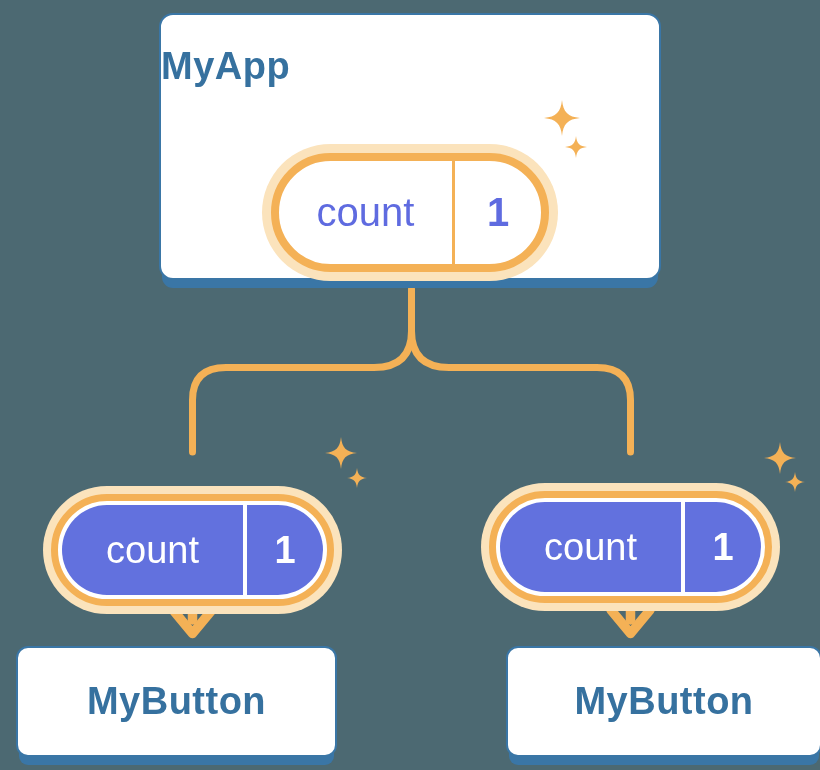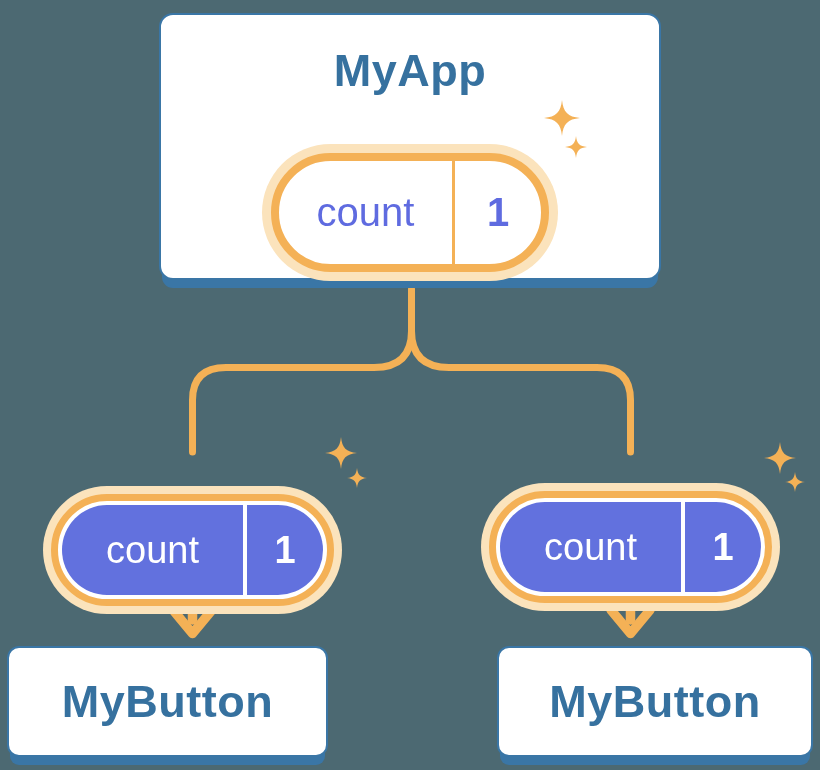--- a/index.html
+++ b/index.html
@@ -12,24 +12,24 @@
   body{background:var(--background);font-family:"Liberation Sans","DejaVu Sans",sans-serif;}
   .canvas{position:relative;width:820px;height:770px;background:var(--background);}
   svg.overlay{position:absolute;left:0;top:0;pointer-events:none;}
   .connector{stroke:var(--orange);stroke-width:7;fill:none;stroke-linecap:round;stroke-linejoin:round;}
   .arrowline{stroke:var(--orange);stroke-width:9.5;fill:none;stroke-linecap:round;stroke-linejoin:round;}
   .sparkle{fill:var(--orange);}
 
   .card{position:absolute;background:var(--card-fill);border:2px solid var(--card-border);}
   .card-top{left:159px;top:13px;width:502px;height:267px;border-radius:14px;
             box-shadow:0 11px 0 -3px var(--card-border);}
-  .card-title{margin-top:30px;text-align:center;font-size:45px;font-weight:600;
+  .card-title{margin-top:30px;font-size:38px;font-weight:600;
               color:var(--title-text);letter-spacing:.5px;}
   .card-bottom{border-radius:12px;box-shadow:0 11px 0 -3px var(--card-border);
-               display:flex;align-items:center;justify-content:center;}
+               display:flex;align-items:center;justify-content:center;margin-left:9px;}
   .card-bottom .card-title{margin-top:0;}
   .card-bottom.left{left:7px;top:646px;width:321px;height:111px;}
   .card-bottom.right{left:497px;top:646px;width:316px;height:111px;}
 
   .pill-halo{position:absolute;background:var(--orange-halo);border-radius:999px;
              display:flex;align-items:stretch;margin-top:36px;}
   .pill-light{left:101px;top:93px;width:296px;height:137px;padding:9px;}
   .pill-light .pill-ring{flex:1;display:flex;align-items:stretch;background:#fff;
        border:8px solid var(--orange);border-radius:999px;overflow:hidden;}
   .pill-light .pill-name{flex:1;display:flex;align-items:center;justify-content:center;

